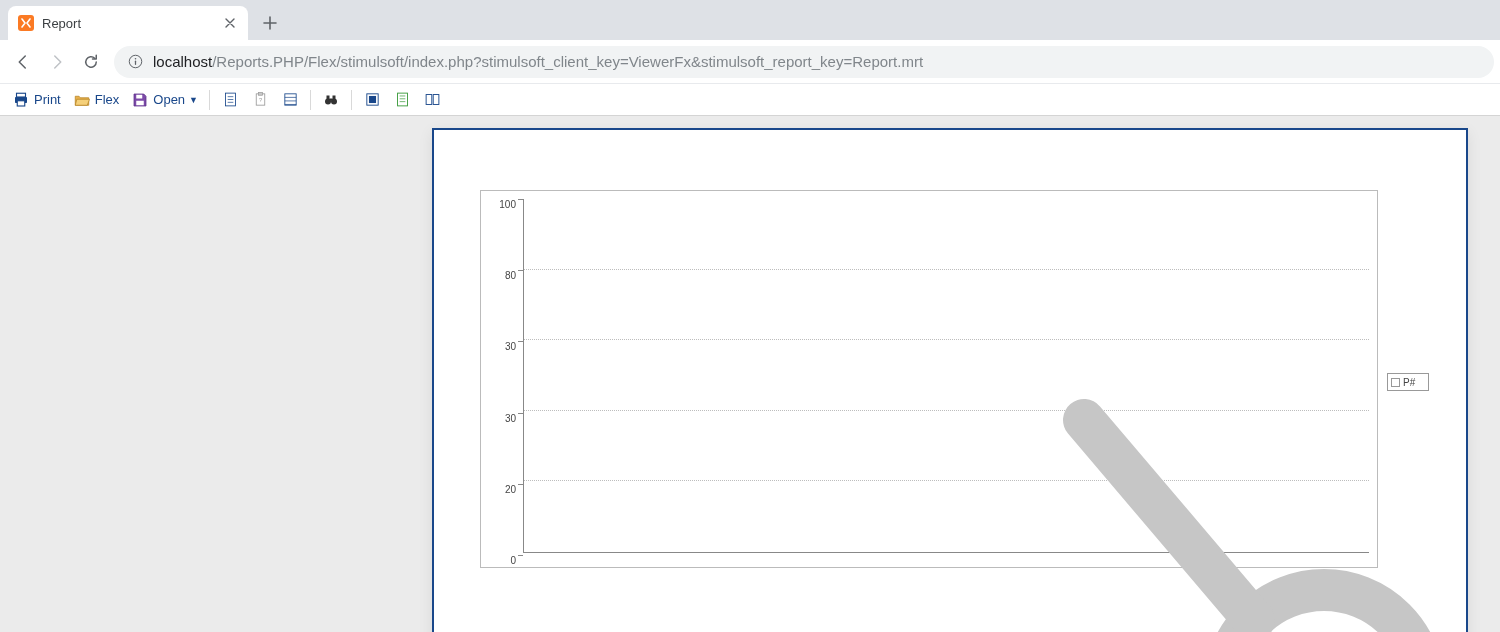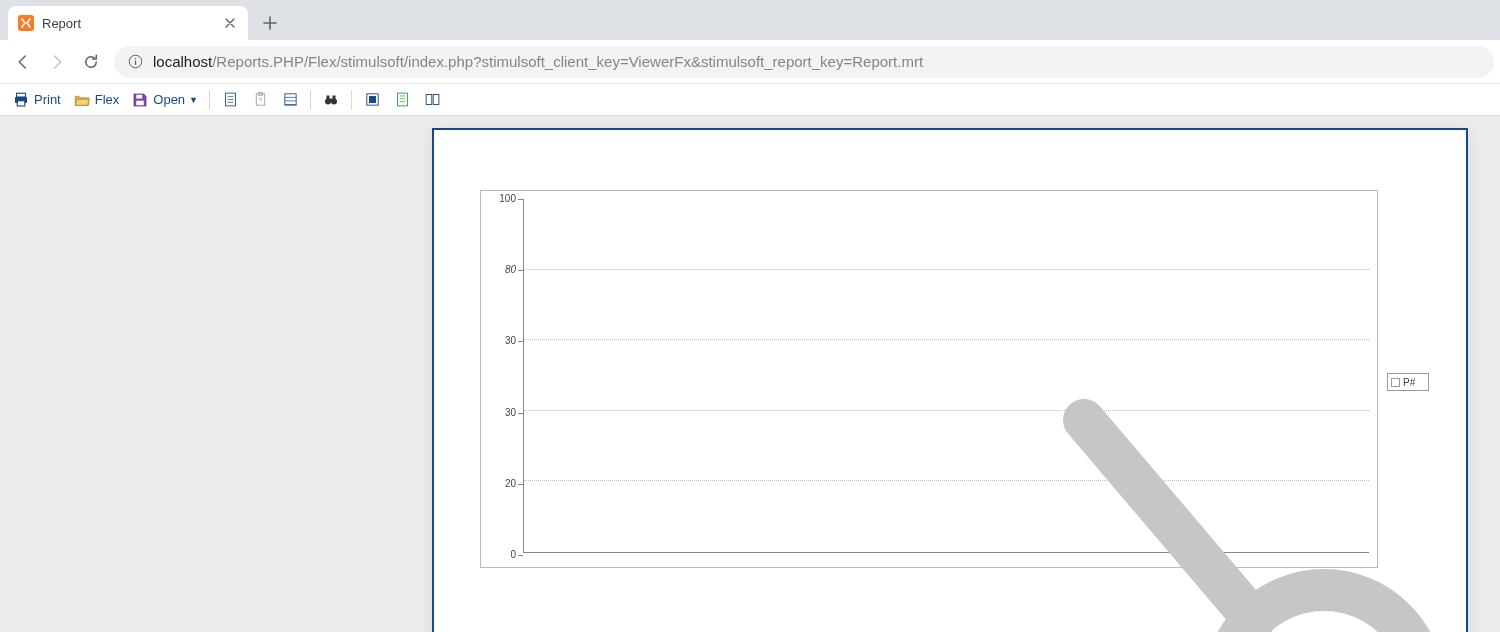--- a/index.html
+++ b/index.html
@@ -30,21 +30,21 @@
   .sep { width:1px; height:20px; background:#d9d9d9; margin:0 5px; }
   
   
   .viewport { height:516px; background:#ebebeb; overflow:hidden; position:relative; }
   .page { position:absolute; left:432px; top:12px; width:1036px; height:620px; background:#fff; border:2px solid #19478a; box-shadow:0 4px 14px rgba(0,0,0,0.08); padding:60px 46px; }
   
   
   .chart-shell { position:relative; width:898px; height:378px; border:1px solid #bbb; }
   .plot { position:absolute; left:42px; top:8px; right:8px; bottom:14px; border-left:1px solid #888; border-bottom:1px solid #888; }
   .gridline { position:absolute; left:0; right:0; border-top:1px dotted #bdbdbd; }
-  .ytick { position:absolute; right:861px; font-size:10px; color:#444; transform:translateY(-50%); line-height:1; }
+  .ytick { position:absolute; right:861px; font-size:10px; color:#444; transform:translateY(-50%); line-height:1;margin-top:6px; }
   .ytick-mark { position:absolute; left:37px; width:5px; height:1px; background:#888; }
   
   .legend-box { position:absolute; right:-52px; top:182px; width:42px; height:18px; border:1px solid #999; background:#fff; display:flex; align-items:center; justify-content:flex-start; padding:0 3px; font-size:10px; color:#444; gap:3px; }
   .legend-chip { width:9px; height:9px; border:1px solid #999; background:#fff; }
   
   .watermark svg{ position:absolute; }
 </style>
 </head>
 <body>
 
@@ -208,21 +208,21 @@
         <div class="gridline" style="bottom:20%;"></div>
         <div class="gridline" style="bottom:40%;"></div>
         <div class="gridline" style="bottom:60%;"></div>
         <div class="gridline" style="bottom:80%;"></div>
       </div>
 
       <span class="ytick" style="top:364px;">0</span>
       <span class="ytick" style="top:292.8px;">20</span>
       <span class="ytick" style="top:221.6px;">30</span>
       <span class="ytick" style="top:150.4px;">30</span>
-      <span class="ytick" style="top:79.2px;font-style:italic;">80</span>
+      <span class="ytick" style="top:79.2px;">80</span>
       <span class="ytick" style="top:8px;">100</span>
       <span class="ytick-mark" style="top:364px;"></span>
       <span class="ytick-mark" style="top:292.8px;"></span>
       <span class="ytick-mark" style="top:221.6px;"></span>
       <span class="ytick-mark" style="top:150.4px;"></span>
       <span class="ytick-mark" style="top:79.2px;"></span>
       <span class="ytick-mark" style="top:8px;"></span>
 
       <div class="legend-box">
         <span class="legend-chip"></span>

